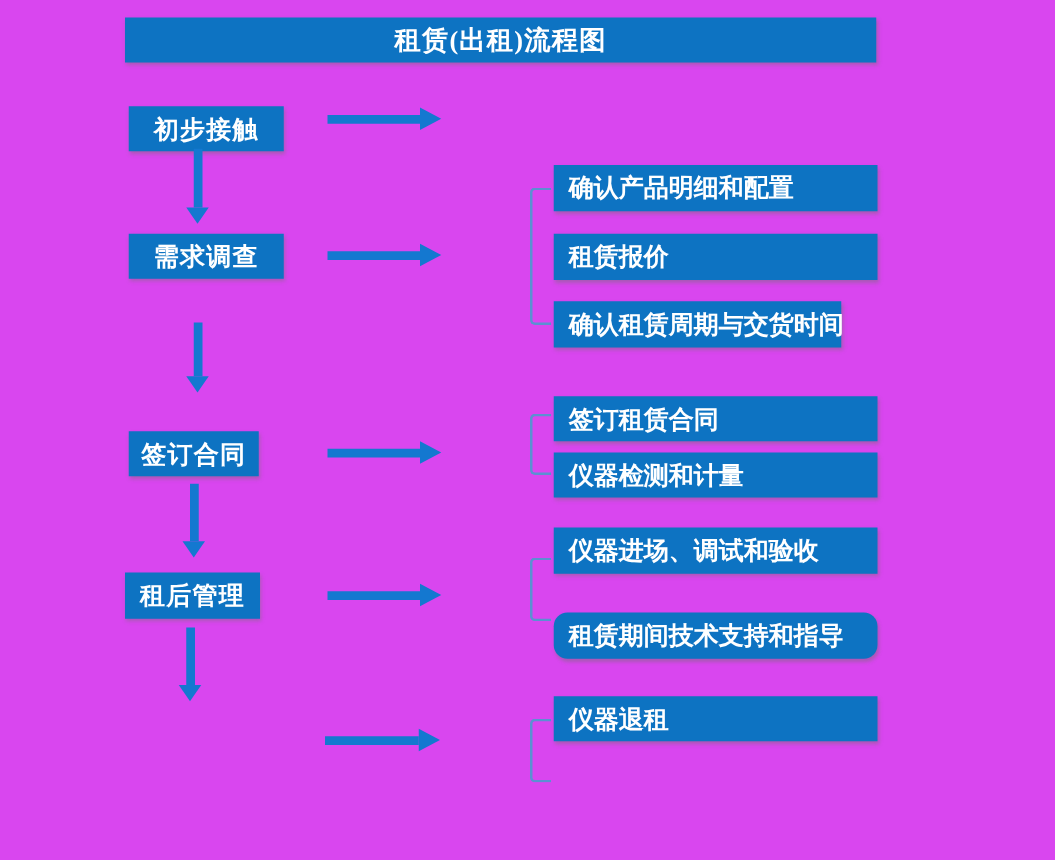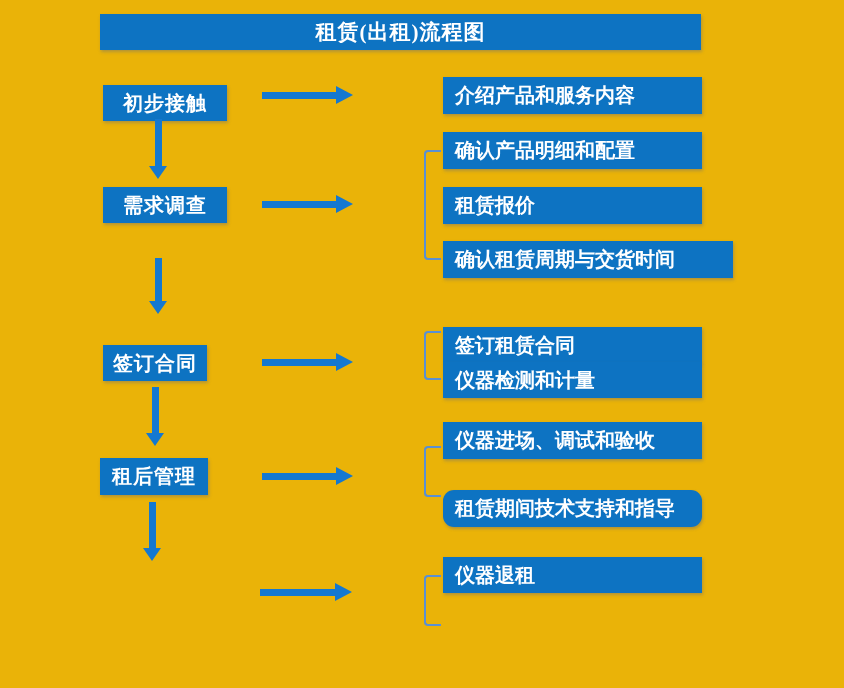--- a/index.html
+++ b/index.html
@@ -10,21 +10,21 @@
   }
   * { margin: 0; padding: 0; box-sizing: border-box; }
   html, body { background: #ffffff; }
   body {
     font-family: "Liberation Serif", "DejaVu Serif", serif;
   }
   .canvas {
     position: relative;
     width: 844px;
     height: 688px;
-    background: #eab308;
+    background: #d946ef;
     overflow: hidden;
     font-family: Liberation Serif, serif;
   }
   .box {
     position: absolute;
     background: var(--box-blue, #0d73c2);
     color: var(--text-white, #ffffff);
     font-weight: bold;
     font-size: 20px;
     display: flex;
@@ -140,27 +140,26 @@
   <div class="h-arrow" style="left:260px; top:583px; width:92px;">
     <span class="shaft"></span>
     <span class="head"></span>
   </div>
 
   <div class="bracket" style="left:424px; top:150px; height:110px;"></div>
   <div class="bracket" style="left:424px; top:331px; height:49px;"></div>
   <div class="bracket" style="left:424px; top:446px; height:51px;"></div>
   <div class="bracket" style="left:424px; top:575px; height:51px;"></div>
 
-  <div class="box detail-box" style="left:443px; top:77px;  width:259px; height:37px;">介绍产品和服务内容</div>
 
   <div class="box detail-box" style="left:443px; top:132px; width:259px; height:37px;">确认产品明细和配置</div>
   <div class="box detail-box" style="left:443px; top:187px; width:259px; height:37px;">租赁报价</div>
-  <div class="box detail-box" style="left:443px; top:241px; width:290px; height:37px;">确认租赁周期与交货时间</div>
+  <div class="box detail-box" style="left:443px; top:241px; width:230px; height:37px;">确认租赁周期与交货时间</div>
 
-  <div class="box detail-box" style="left:443px; top:327px; width:259px; height:36px;">签订租赁合同</div>
+  <div class="box detail-box" style="left:443px; top:317px; width:259px; height:36px;">签订租赁合同</div>
   <div class="box detail-box" style="left:443px; top:362px; width:259px; height:36px;">仪器检测和计量</div>
 
   <div class="box detail-box" style="left:443px; top:422px; width:259px; height:37px;">仪器进场、调试和验收</div>
   <div class="box detail-box" style="left:443px; top:490px; width:259px; height:37px;border-radius:11px;">租赁期间技术支持和指导</div>
 
   <div class="box detail-box" style="left:443px; top:557px; width:259px; height:36px;">仪器退租</div>
 
 </div>
 
 </body></html>

